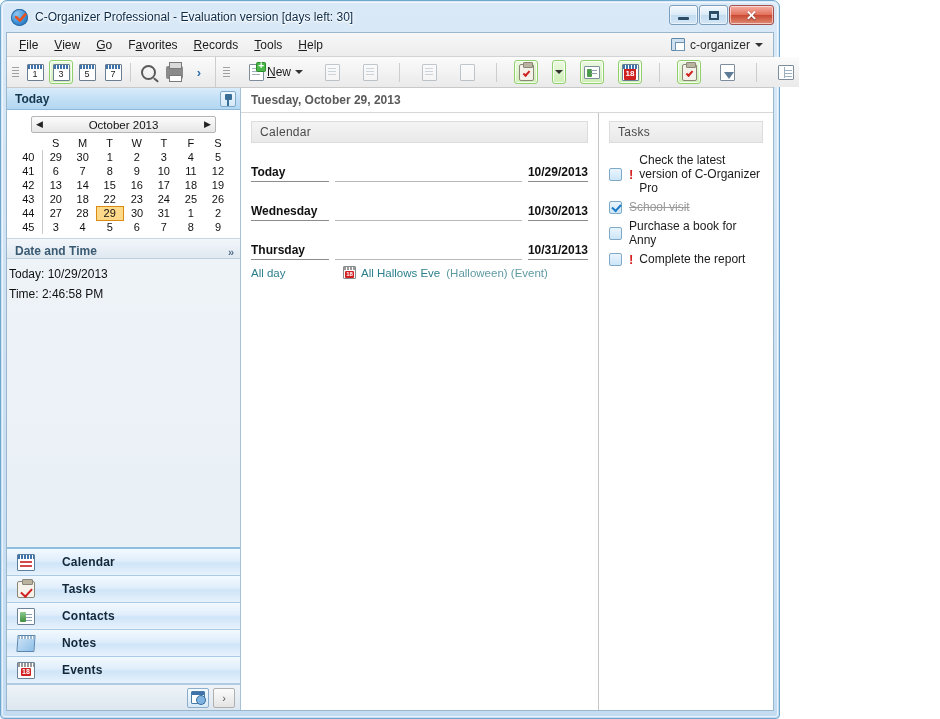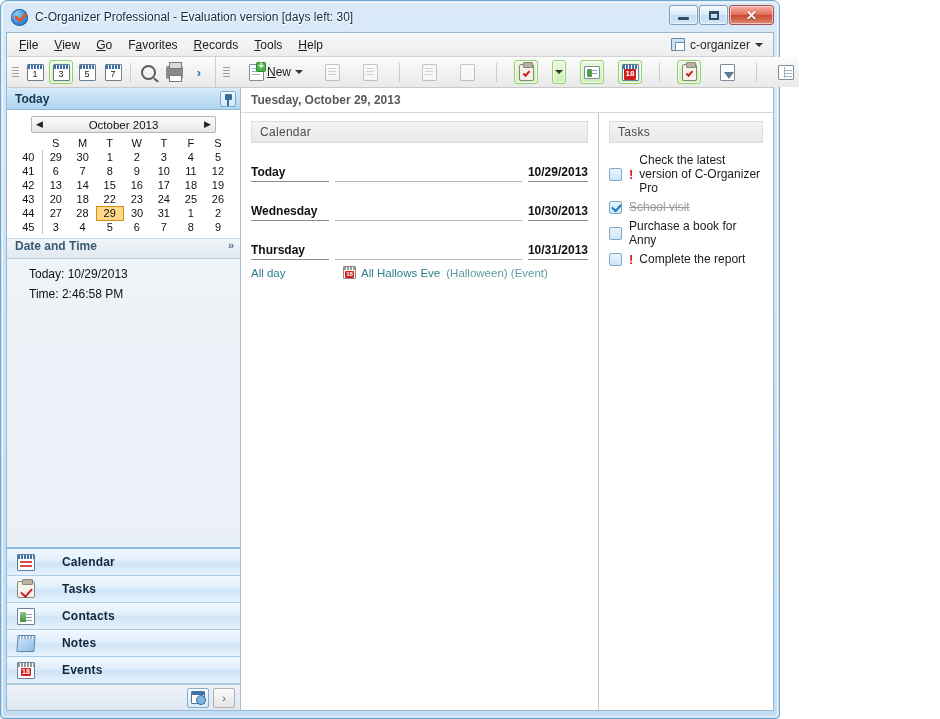--- a/index.html
+++ b/index.html
@@ -321,28 +321,28 @@
   td.dim { color: #a9a9a9; }
   td.bold { font-weight: bold; }
   td.today {
     background: #ffd98a;
     border: 1px solid #d98b14;
     color: #111;
   }
 
   
   #dt-header {
-    height: 20px; display: flex; align-items: flex-start;
+    height: 20px; display: flex; align-items: flex-end;
     background: linear-gradient(to bottom, #f2f6fa, #e0e9f1);
     border-bottom: 1px solid #bdcfdd;
     padding: 0 6px 0 8px;
     font-size: 12px; font-weight: bold; color: #3a5a72;
   }
   #dt-header .chev { margin-left: auto; color: #55708a; font-size: 11px; }
-  #dt-body { padding: 8px 22px; font-size: 12px; color: #111; flex: 1; background: linear-gradient(to bottom,#eef3f8,#e9f0f6); }
+  #dt-body { padding: 8px 2px; font-size: 12px; color: #111; flex: 1; background: linear-gradient(to bottom,#eef3f8,#e9f0f6); }
   #dt-body div { margin-bottom: 6px; }
 
   
   #navlist { border-top: 2px solid #8fbde0; background: #dceaf6; }
   .nav-item {
     height: 27px; display: flex; align-items: center;
     background: linear-gradient(to bottom, #f2f9ff 0%, #e0eefb 45%, #cfe5f8 55%, #e7f2fc 100%);
     border-bottom: 1px solid #a9cbe6;
     padding-left: 10px;
   }

